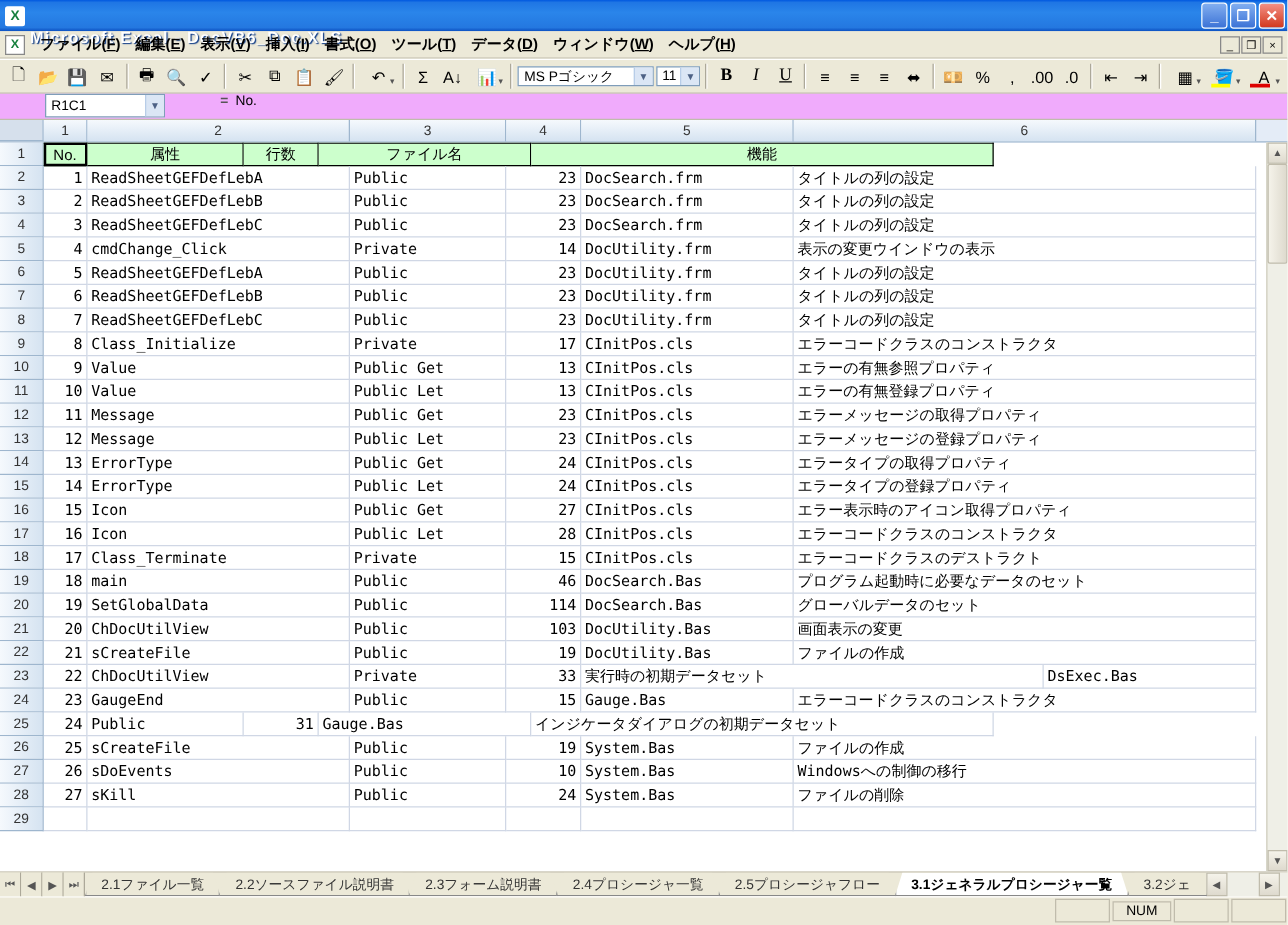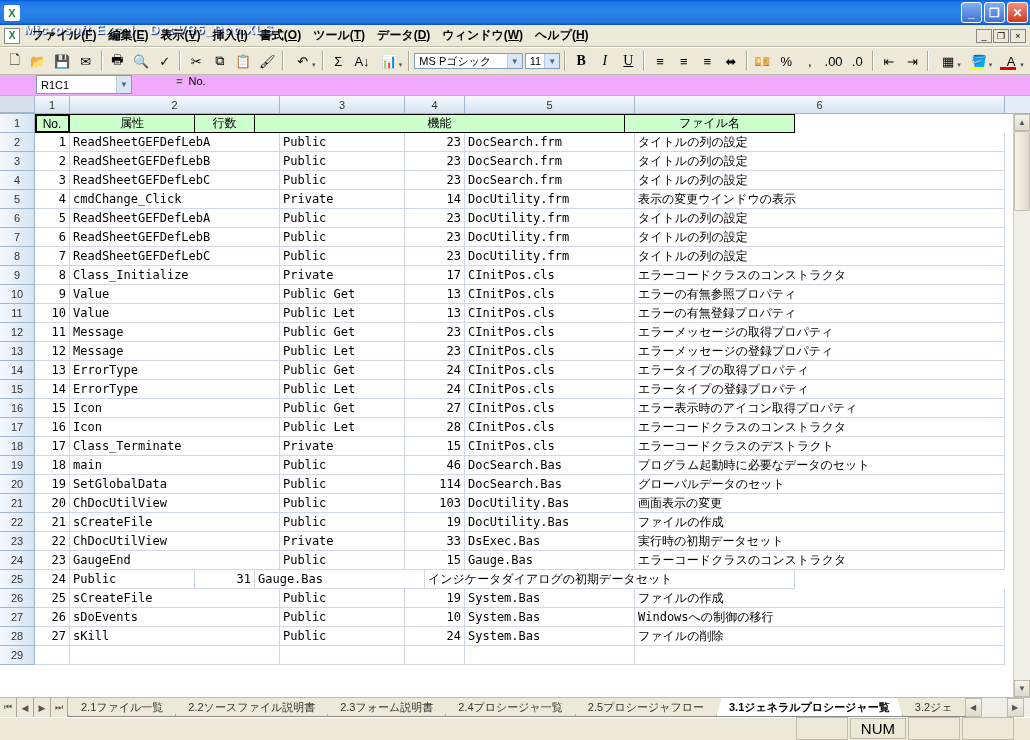--- a/index.html
+++ b/index.html
@@ -73,21 +73,21 @@
 .navbtns { display:flex; }
 .navbtn { width:17px; border-right:1px solid #aca899; display:flex;align-items:center;justify-content:center;font-size:9px;color:#555;background:#ece9d8; }
 .tab { padding:0 8px; border:1px solid #888; border-top:none; background:#fff; margin-right:-1px; display:flex;align-items:center; position:relative; clip-path:polygon(6px 0, calc(100% - 6px) 0, 100% 100%, 0 100%); padding:0 12px; }
 .tab.inactive { background:#ece9d8; color:#333; }
 .tab.active { background:#fff; font-weight:bold; z-index:2; border-top:1px solid #fff; }
 .hscroll { flex:1; background:#efefe7; display:flex; }
 .hscroll .sbtn{ width:17px;border:1px solid #c0bcac;background:linear-gradient(#f5f3ea,#dedace);display:flex;align-items:center;justify-content:center;font-size:8px;color:#555; }
 .hscroll .track { flex:0 0 25px; }
 
 
-.statusbar { height:22px; background:#ece9d8; border-top:1px solid #fff; display:flex; align-items:center; padding:0 16px; font-size:15px; }
+.statusbar { height:22px; background:#ece9d8; border-top:1px solid #fff; display:flex; align-items:center; padding:0 1px; font-size:11px; }
 .statusbar .spacer{flex:1;}
 .statusbar .ind { border:1px solid #c0bcac; padding:1px 10px; margin-left:2px; color:#888; background:#ece9d8; }
 .statusbar .ind.active { color:#000; }
 </style>
 </head>
 <body>
 
 <div class="titlebar">
   <span class="app-icon">X</span>
   <span class="title">Microsoft Excel - DocVB6_Doc.XLS</span>
@@ -181,22 +181,22 @@
     <div class="colhdr c4">4</div>
     <div class="colhdr c5">5</div>
     <div class="colhdr c6">6</div>
   </div>
   <div class="rows" id="rows-mount">
       <div class="row header-row">
         <div class="rowhdr">1</div>
         <div class="cell hdr c1 selcell">No.</div>
         <div class="cell hdr c3">属性</div>
         <div class="cell hdr c4">行数</div>
+        <div class="cell hdr c5">ファイル名</div>
         <div class="cell hdr c6">機能</div>
-        <div class="cell hdr c5">ファイル名</div>
       </div>
       <div class="row">
         <div class="rowhdr">2</div>
         <div class="cell num c1">1</div>
         <div class="cell c2">ReadSheetGEFDefLebA</div>
         <div class="cell c3">Public</div>
         <div class="cell num c4">23</div>
         <div class="cell c5">DocSearch.frm</div>
         <div class="cell c6">タイトルの列の設定</div>
       </div>
@@ -379,22 +379,22 @@
         <div class="cell num c4">19</div>
         <div class="cell c5">DocUtility.Bas</div>
         <div class="cell c6">ファイルの作成</div>
       </div>
       <div class="row">
         <div class="rowhdr">23</div>
         <div class="cell num c1">22</div>
         <div class="cell c2">ChDocUtilView</div>
         <div class="cell c3">Private</div>
         <div class="cell num c4">33</div>
+        <div class="cell c6">実行時の初期データセット</div>
         <div class="cell c5">DsExec.Bas</div>
-        <div class="cell c6">実行時の初期データセット</div>
       </div>
       <div class="row">
         <div class="rowhdr">24</div>
         <div class="cell num c1">23</div>
         <div class="cell c2">GaugeEnd</div>
         <div class="cell c3">Public</div>
         <div class="cell num c4">15</div>
         <div class="cell c5">Gauge.Bas</div>
         <div class="cell c6">エラーコードクラスのコンストラクタ</div>
       </div>

